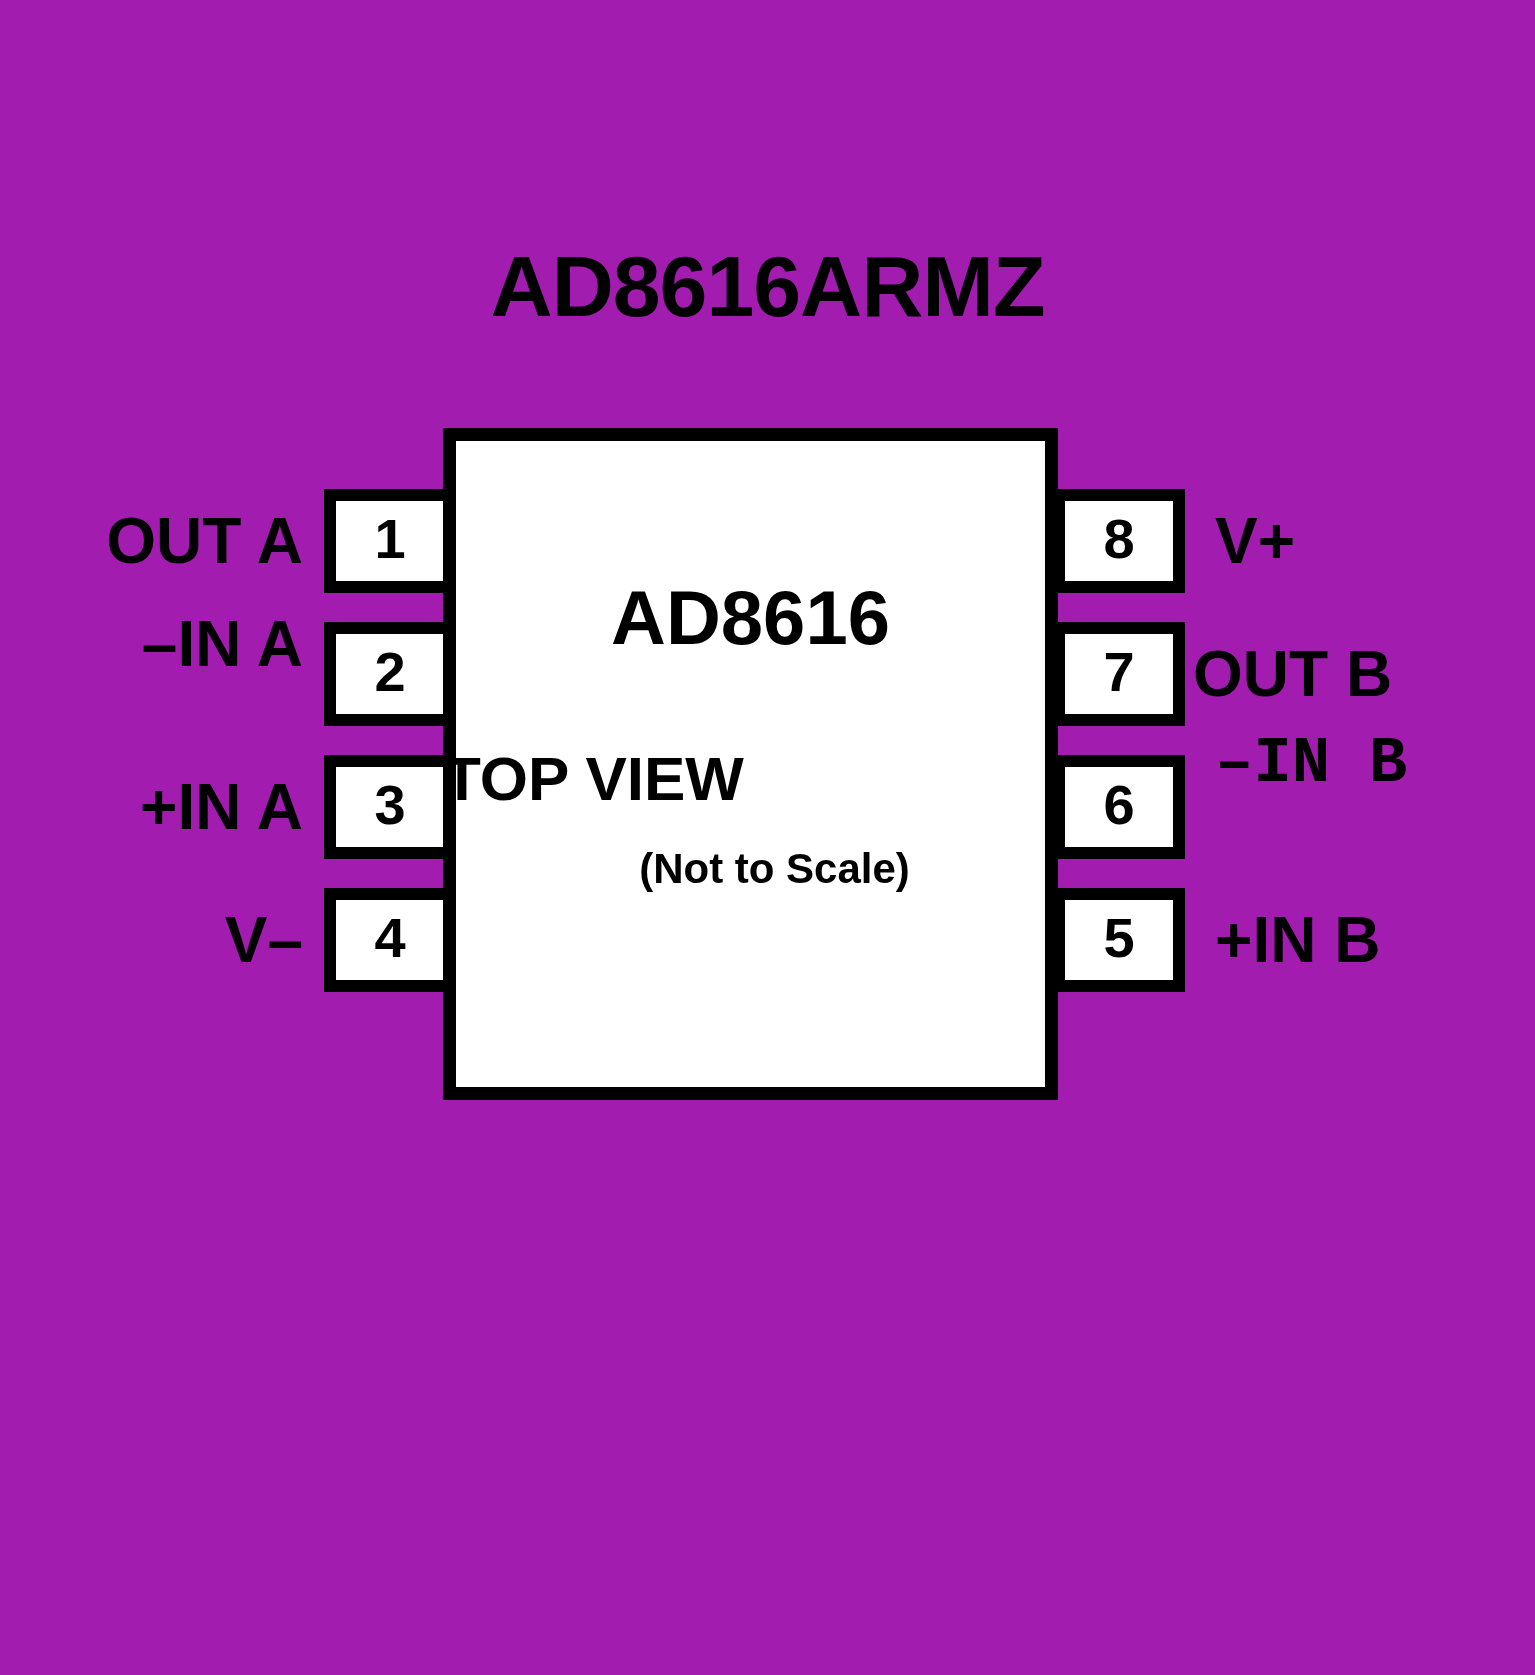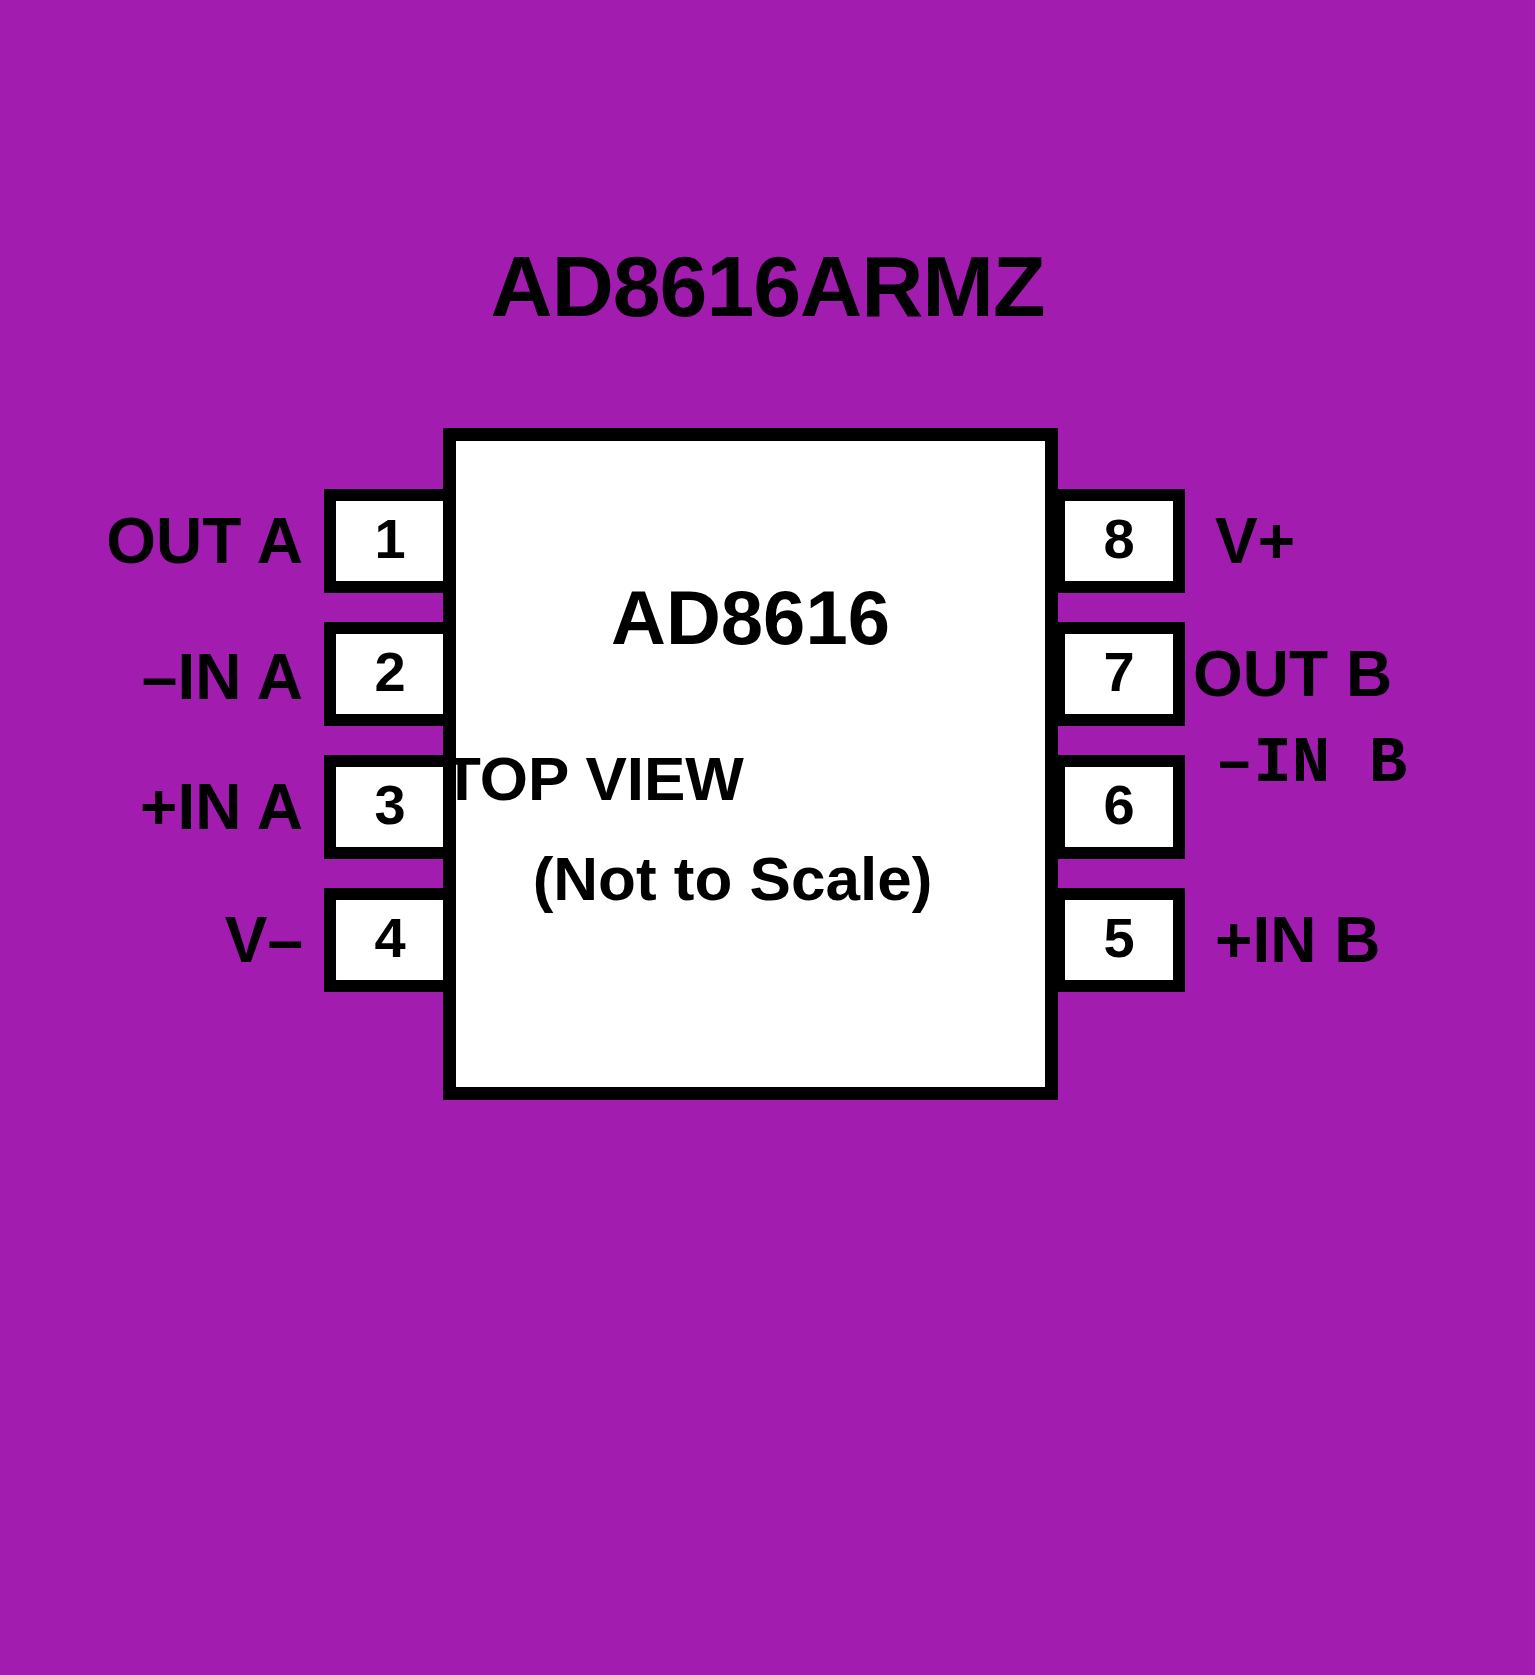--- a/index.html
+++ b/index.html
@@ -78,25 +78,25 @@
     top: 748px;
     width: 615px;
     text-align: left;
     font-size: 62px;
     font-weight: bold;
     line-height: 1;
     z-index: 4;
   }
   .body-scalenote {
     position: absolute;
-    left: 425px;
+    left: 467px;
     top: 848px;
     width: 615px;
     text-align: center;
-    font-size: 62px;
+    font-size: 42px;
     font-weight: bold;
     line-height: 1;
     z-index: 4;
   }
 
   
   .pin {
     position: absolute;
     width: 132px;
     height: 104px;
@@ -160,21 +160,21 @@
     <div class="body-scalenote">(Not to Scale)</div>
 
     <div id="pins-layer">
         <div class="pin left" style="top: 489px;">
           <span class="pin-number">1</span>
         </div>
         <div class="pin-label left" style="top: 489px;">OUT A</div>
         <div class="pin left" style="top: 622px;">
           <span class="pin-number">2</span>
         </div>
-        <div class="pin-label left" style="top: 625px;">–IN A</div>
+        <div class="pin-label left" style="top: 592px;">–IN A</div>
         <div class="pin left" style="top: 755px;">
           <span class="pin-number">3</span>
         </div>
         <div class="pin-label left" style="top: 755px;">+IN A</div>
         <div class="pin left" style="top: 888px;">
           <span class="pin-number">4</span>
         </div>
         <div class="pin-label left" style="top: 888px;">V–</div>
         <div class="pin right" style="top: 489px;">
           <span class="pin-number">8</span>

